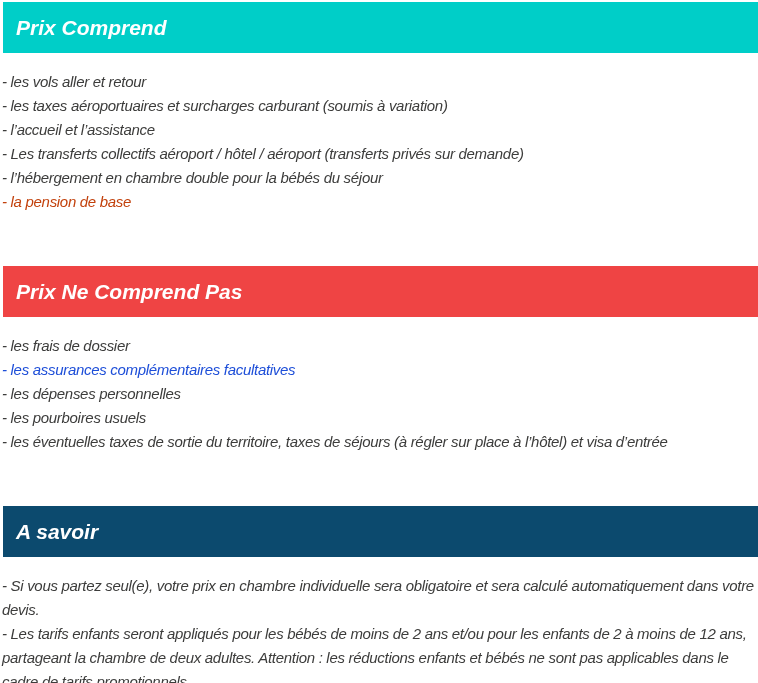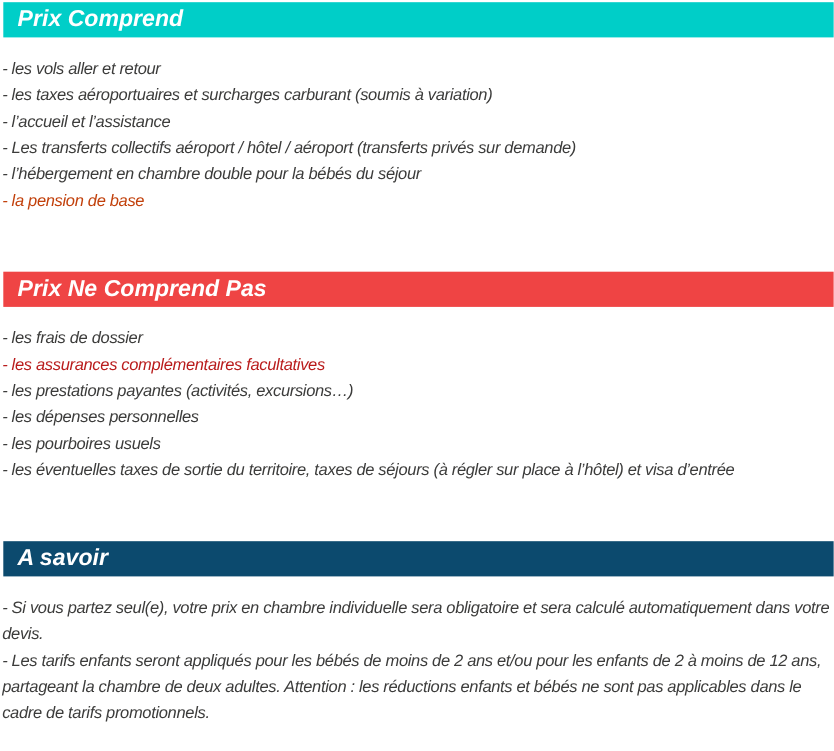--- a/index.html
+++ b/index.html
@@ -17,21 +17,21 @@
     padding-top: 2px;
   }
   .section {
     margin-bottom: 52px;
   }
   .section:last-child {
     margin-bottom: 0;
   }
   .section-header {
     margin-left: 3px;
-    height: 32px;
+    height: 51px;
     background: #00CEC8;
     display: flex;
     align-items: center;
     padding-left: 13px;
     box-sizing: border-box;
   }
   .section-title {
     margin: 0;
     color: #ffffff;
     font-size: 21px;
@@ -71,22 +71,21 @@
         <p class="text-line" style="color: #c2410c;">- la pension de base</p>
       </div>
   </section>
 
   <section class="section">
     <header class="section-header" style="background: #ef4444;">
       <h2 class="section-title" style="color: rgb(255, 255, 255);">Prix Ne Comprend Pas</h2>
     </header>
     <div class="section-body">
         <p class="text-line" style="color: rgb(60, 60, 59);">- les frais de dossier</p>
-        <p class="text-line" style="color: #b91c1c; font-style: italic;">- les assurances complémentaires facultatives</p>
-        <p class="text-line" style="color: rgb(60, 60, 59);">- les prestations payantes (activités, excursions…)</p>
+        <p class="text-line" style="color: #1d4ed8; font-style: italic;">- les assurances complémentaires facultatives</p>
         <p class="text-line" style="color: rgb(60, 60, 59);">- les dépenses personnelles</p>
         <p class="text-line" style="color: rgb(60, 60, 59);">- les pourboires usuels</p>
         <p class="text-line" style="color: rgb(60, 60, 59);">- les éventuelles taxes de sortie du territoire, taxes de séjours (à régler sur place à l’hôtel) et visa d’entrée</p>
       </div>
   </section>
 
   <section class="section">
     <header class="section-header" style="background: #0c4a6e;">
       <h2 class="section-title" style="color: rgb(255, 255, 255);">A savoir</h2>
     </header>

